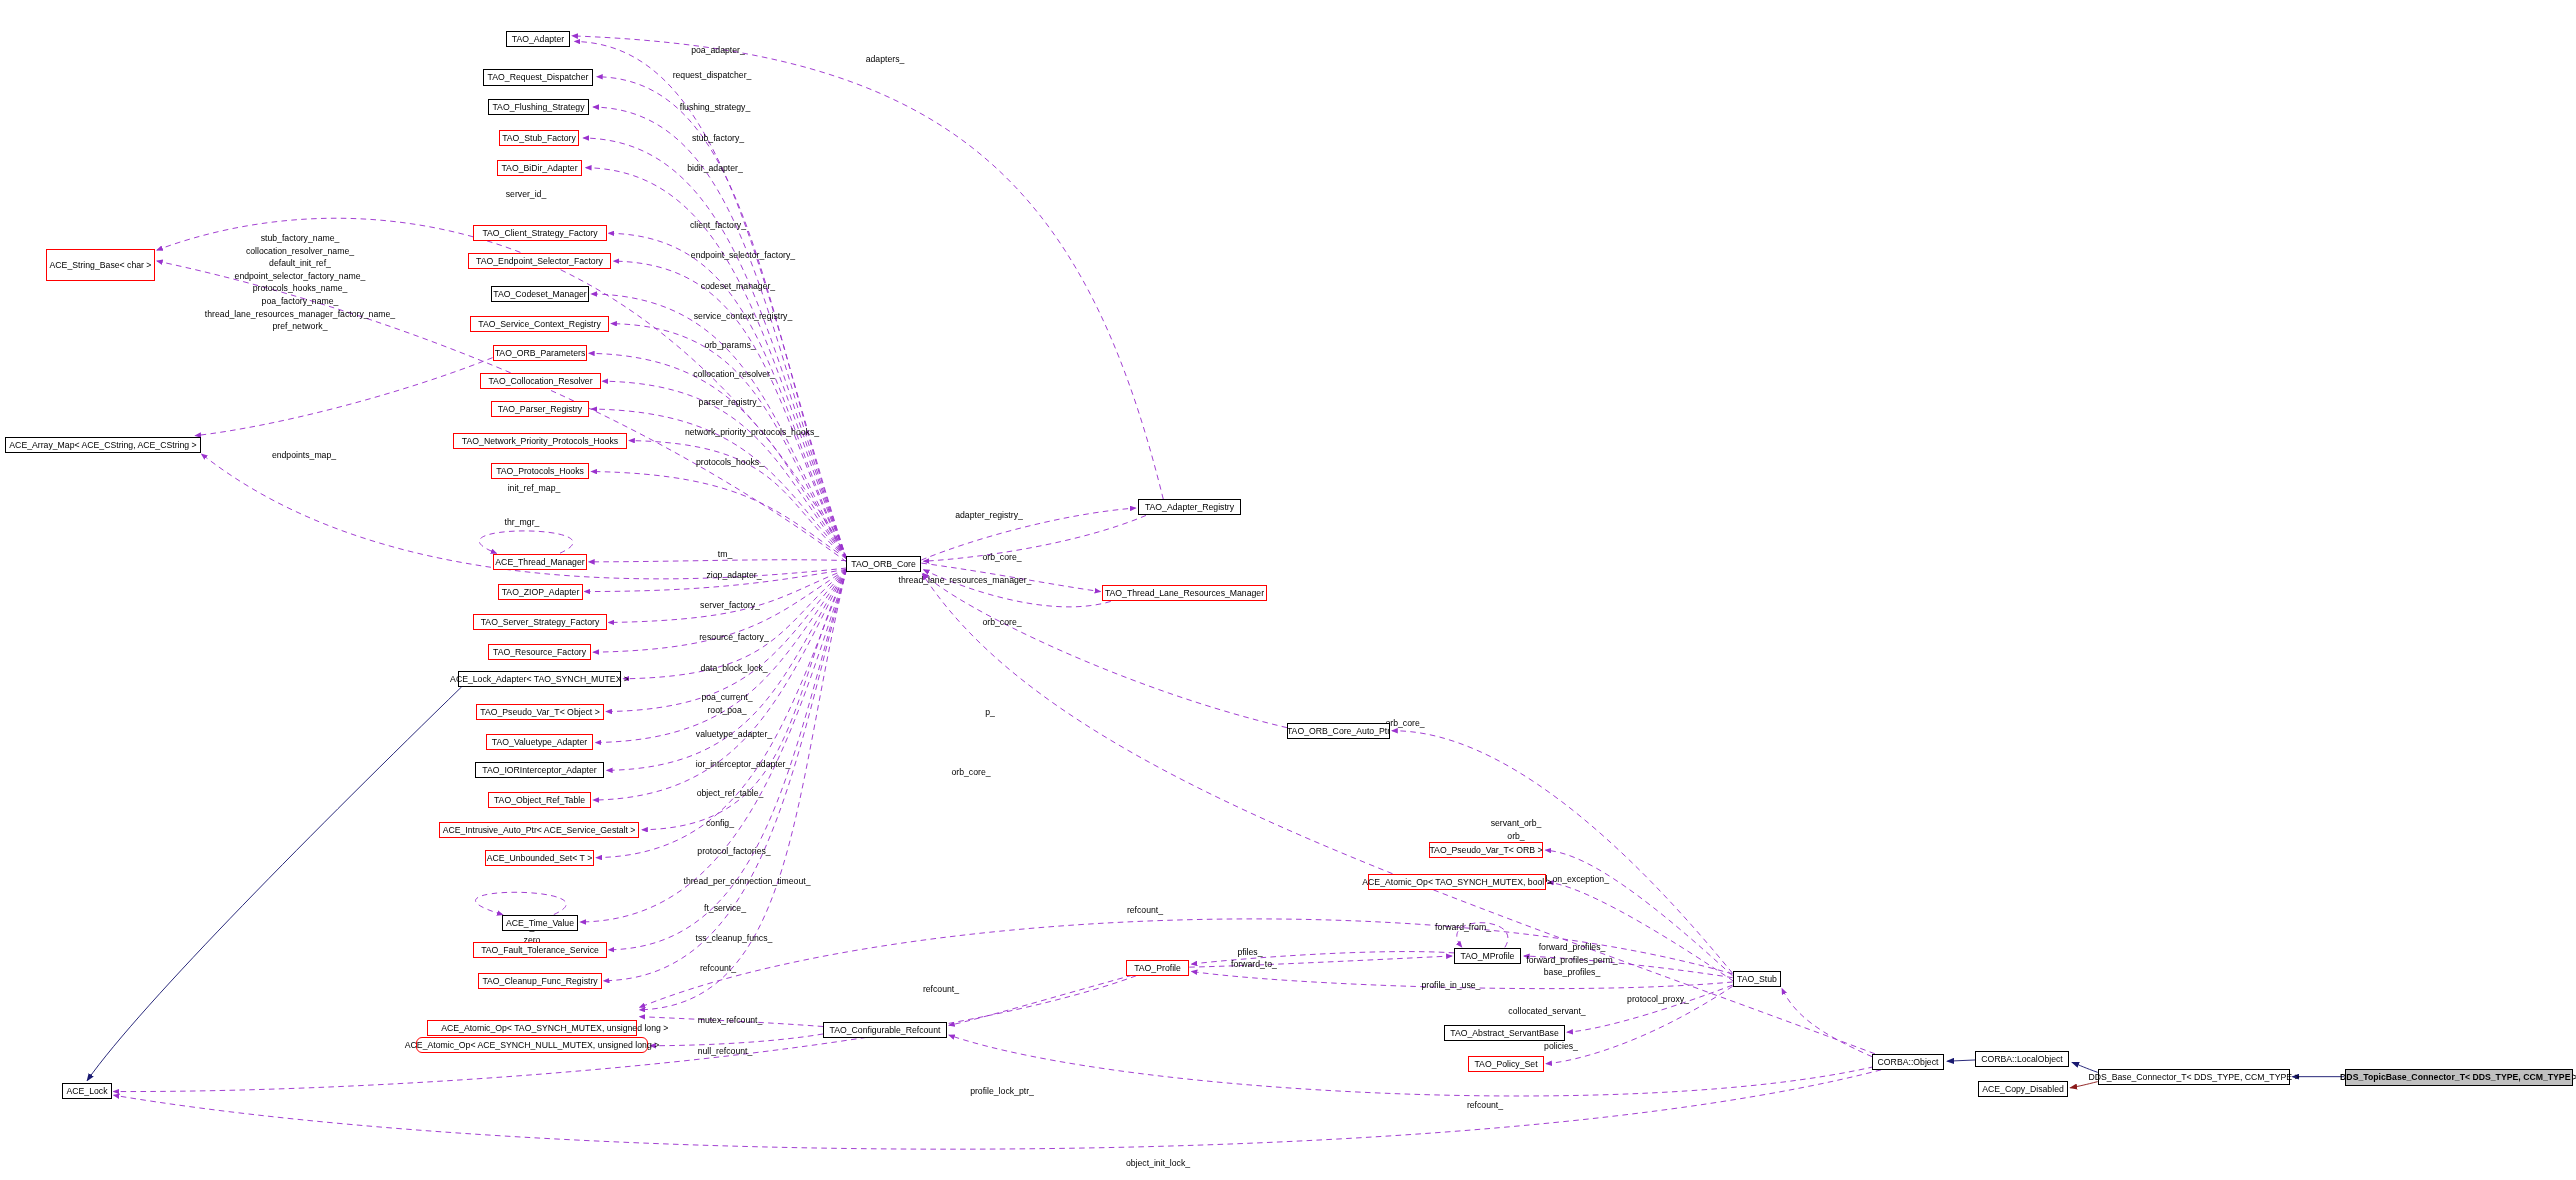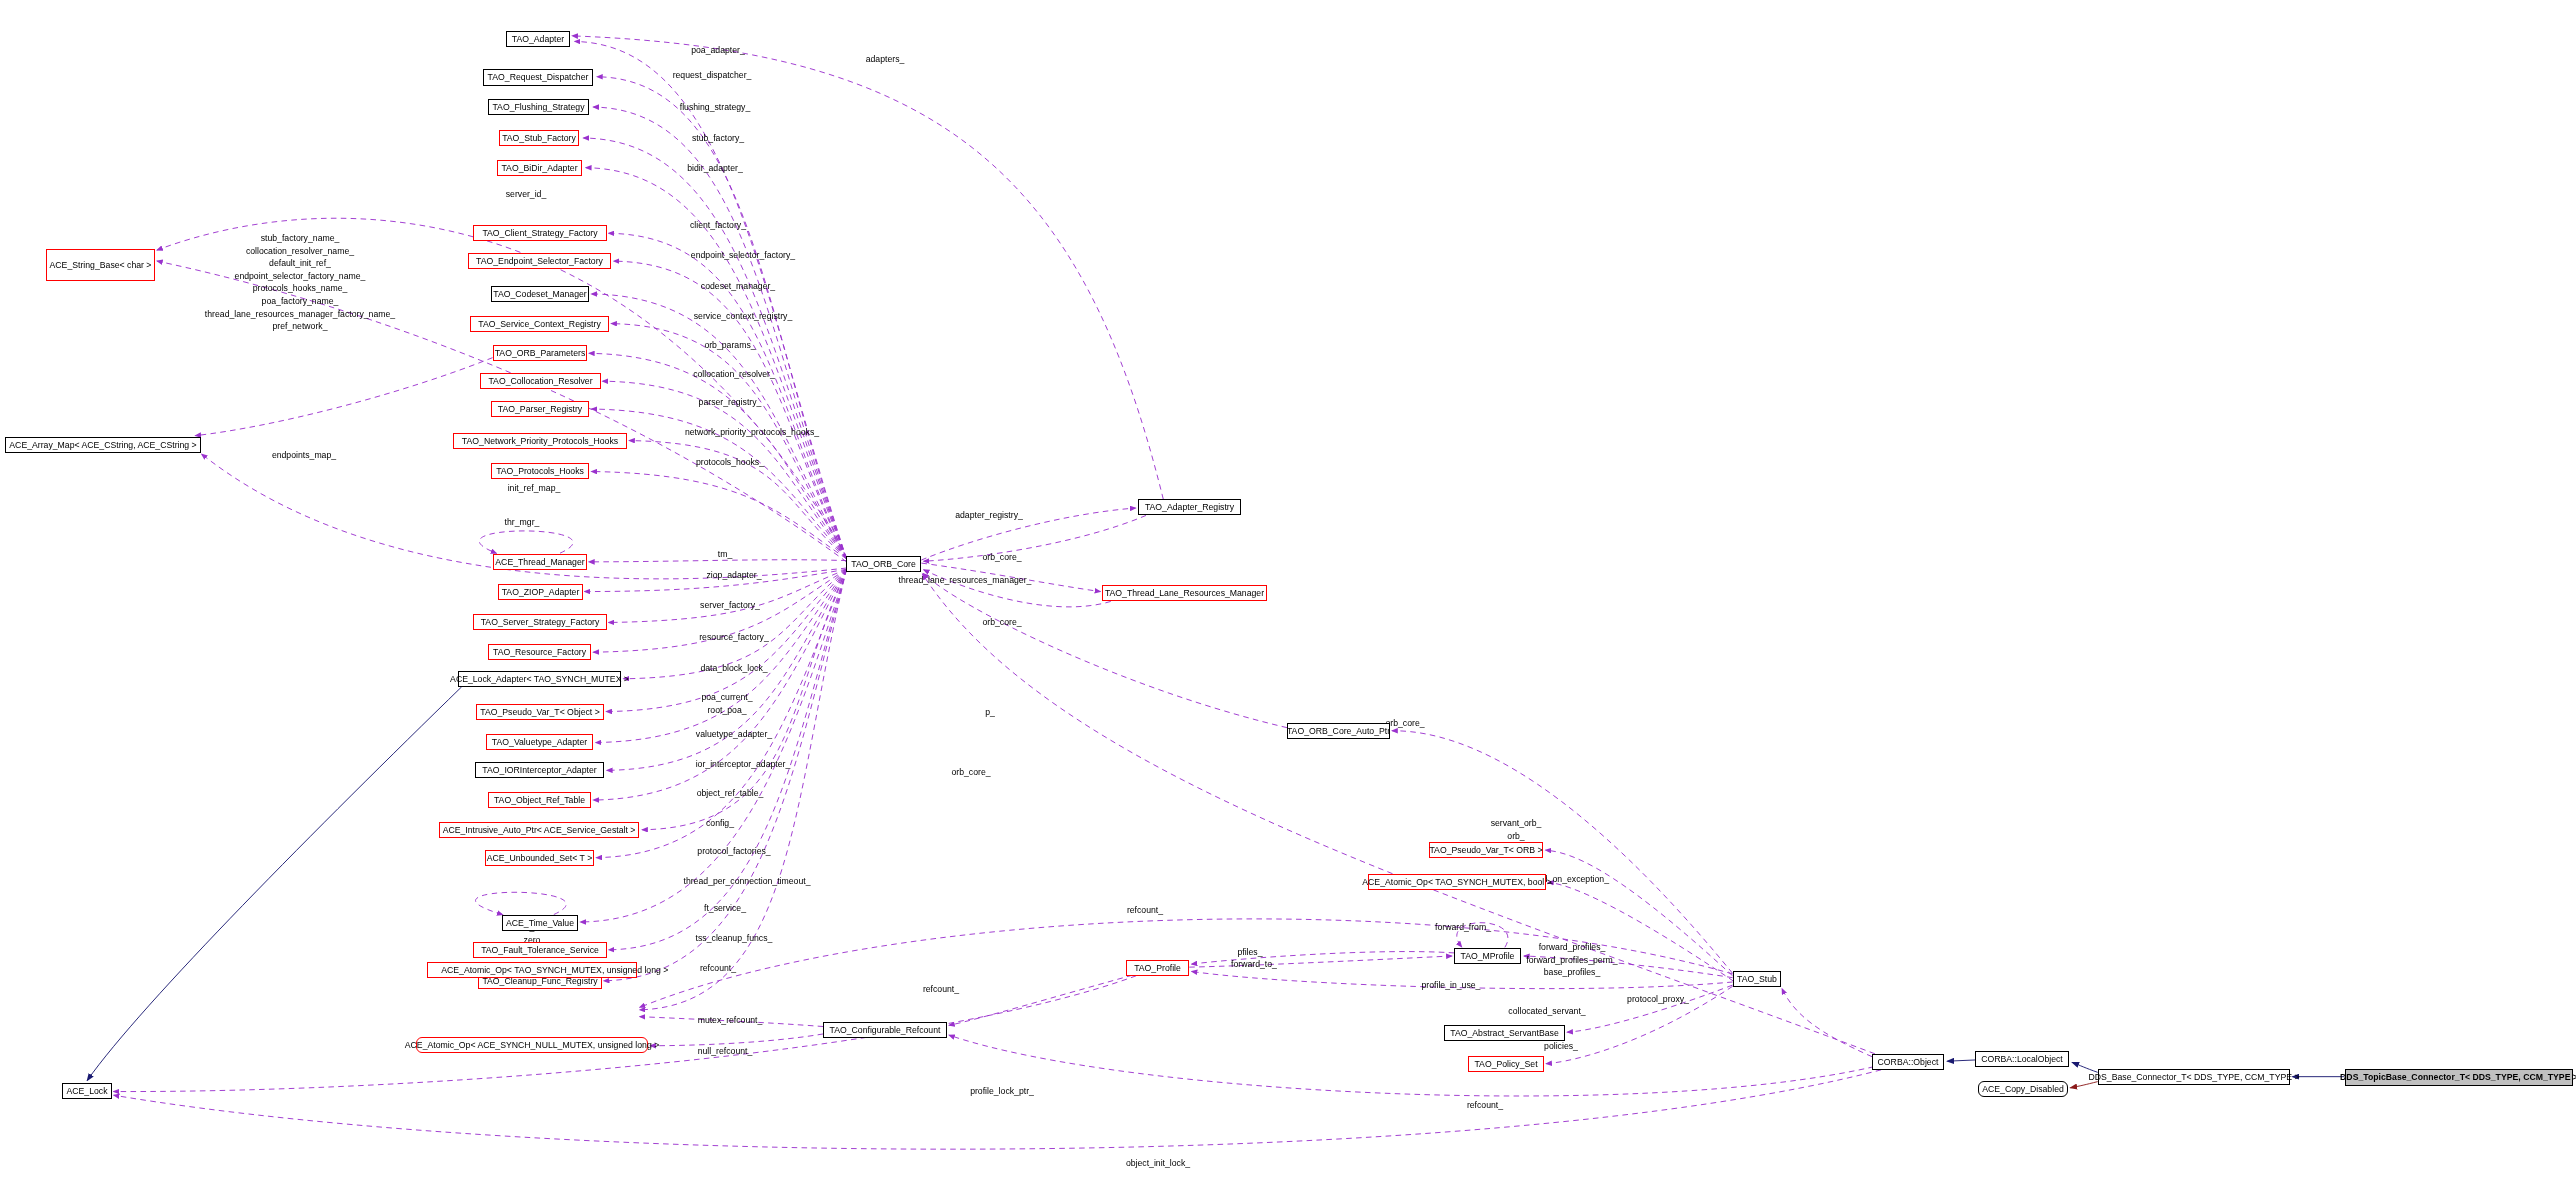--- a/index.html
+++ b/index.html
@@ -194,37 +194,37 @@
       <div class="node" style="left: 458px; top: 671px; width: 163px; height: 16px;">ACE_Lock_Adapter&lt; TAO_SYNCH_MUTEX &gt;</div>
       <div class="node red" style="left: 476px; top: 704px; width: 128px; height: 16px;">TAO_Pseudo_Var_T&lt; Object &gt;</div>
       <div class="node red" style="left: 486px; top: 734px; width: 107px; height: 16px;">TAO_Valuetype_Adapter</div>
       <div class="node" style="left: 475px; top: 762px; width: 129px; height: 16px;">TAO_IORInterceptor_Adapter</div>
       <div class="node red" style="left: 488px; top: 792px; width: 103px; height: 16px;">TAO_Object_Ref_Table</div>
       <div class="node red" style="left: 439px; top: 822px; width: 200px; height: 16px;">ACE_Intrusive_Auto_Ptr&lt; ACE_Service_Gestalt &gt;</div>
       <div class="node red" style="left: 485px; top: 850px; width: 109px; height: 16px;">ACE_Unbounded_Set&lt; T &gt;</div>
       <div class="node" style="left: 502px; top: 915px; width: 76px; height: 16px;">ACE_Time_Value</div>
       <div class="node red" style="left: 473px; top: 942px; width: 134px; height: 16px;">TAO_Fault_Tolerance_Service</div>
       <div class="node red" style="left: 478px; top: 973px; width: 124px; height: 16px;">TAO_Cleanup_Func_Registry</div>
-      <div class="node red" style="left: 427px; top: 962px; width: 210px; height: 16px; padding-left: 48px;">ACE_Atomic_Op&lt; TAO_SYNCH_MUTEX, unsigned long &gt;</div>
+      <div class="node red" style="left: 427px; top: 1020px; width: 210px; height: 16px; padding-left: 48px;">ACE_Atomic_Op&lt; TAO_SYNCH_MUTEX, unsigned long &gt;</div>
       <div class="node red" style="left: 416px; top: 1037px; width: 232px; height: 16px; border-radius: 6px;">ACE_Atomic_Op&lt; ACE_SYNCH_NULL_MUTEX, unsigned long &gt;</div>
       <div class="node red" style="left: 46px; top: 249px; width: 109px; height: 32px;">ACE_String_Base&lt; char &gt;</div>
       <div class="node" style="left: 5px; top: 437px; width: 196px; height: 16px;">ACE_Array_Map&lt; ACE_CString, ACE_CString &gt;</div>
       <div class="node" style="left: 62px; top: 1083px; width: 50px; height: 16px;">ACE_Lock</div>
       <div class="node" style="left: 846px; top: 556px; width: 75px; height: 16px;">TAO_ORB_Core</div>
       <div class="node" style="left: 1138px; top: 499px; width: 103px; height: 16px;">TAO_Adapter_Registry</div>
       <div class="node red" style="left: 1102px; top: 585px; width: 165px; height: 16px;">TAO_Thread_Lane_Resources_Manager</div>
       <div class="node" style="left: 1287px; top: 723px; width: 103px; height: 16px;">TAO_ORB_Core_Auto_Ptr</div>
       <div class="node red" style="left: 1429px; top: 842px; width: 114px; height: 16px;">TAO_Pseudo_Var_T&lt; ORB &gt;</div>
       <div class="node red" style="left: 1368px; top: 874px; width: 178px; height: 16px;">ACE_Atomic_Op&lt; TAO_SYNCH_MUTEX, bool &gt;</div>
       <div class="node" style="left: 823px; top: 1022px; width: 124px; height: 16px;">TAO_Configurable_Refcount</div>
       <div class="node red" style="left: 1126px; top: 960px; width: 63px; height: 16px;">TAO_Profile</div>
       <div class="node" style="left: 1454px; top: 948px; width: 67px; height: 16px;">TAO_MProfile</div>
       <div class="node" style="left: 1733px; top: 971px; width: 48px; height: 16px;">TAO_Stub</div>
       <div class="node" style="left: 1444px; top: 1025px; width: 121px; height: 16px;">TAO_Abstract_ServantBase</div>
       <div class="node red" style="left: 1468px; top: 1056px; width: 76px; height: 16px;">TAO_Policy_Set</div>
       <div class="node" style="left: 1872px; top: 1054px; width: 72px; height: 16px;">CORBA::Object</div>
       <div class="node" style="left: 1975px; top: 1051px; width: 94px; height: 16px;">CORBA::LocalObject</div>
-      <div class="node" style="left: 1978px; top: 1081px; width: 90px; height: 16px; border-radius: 6px;">ACE_Copy_Disabled</div>
+      <div class="node" style="left: 1978px; top: 1081px; width: 90px; height: 16px;">ACE_Copy_Disabled</div>
       <div class="node" style="left: 2098px; top: 1069px; width: 192px; height: 16px;">DDS_Base_Connector_T&lt; DDS_TYPE, CCM_TYPE &gt;</div>
       <div class="node target" style="left: 2345px; top: 1069px; width: 228px; height: 16.7px;">DDS_TopicBase_Connector_T&lt; DDS_TYPE, CCM_TYPE &gt;</div>
     </div>
 </div>
 
 
 </body></html>

